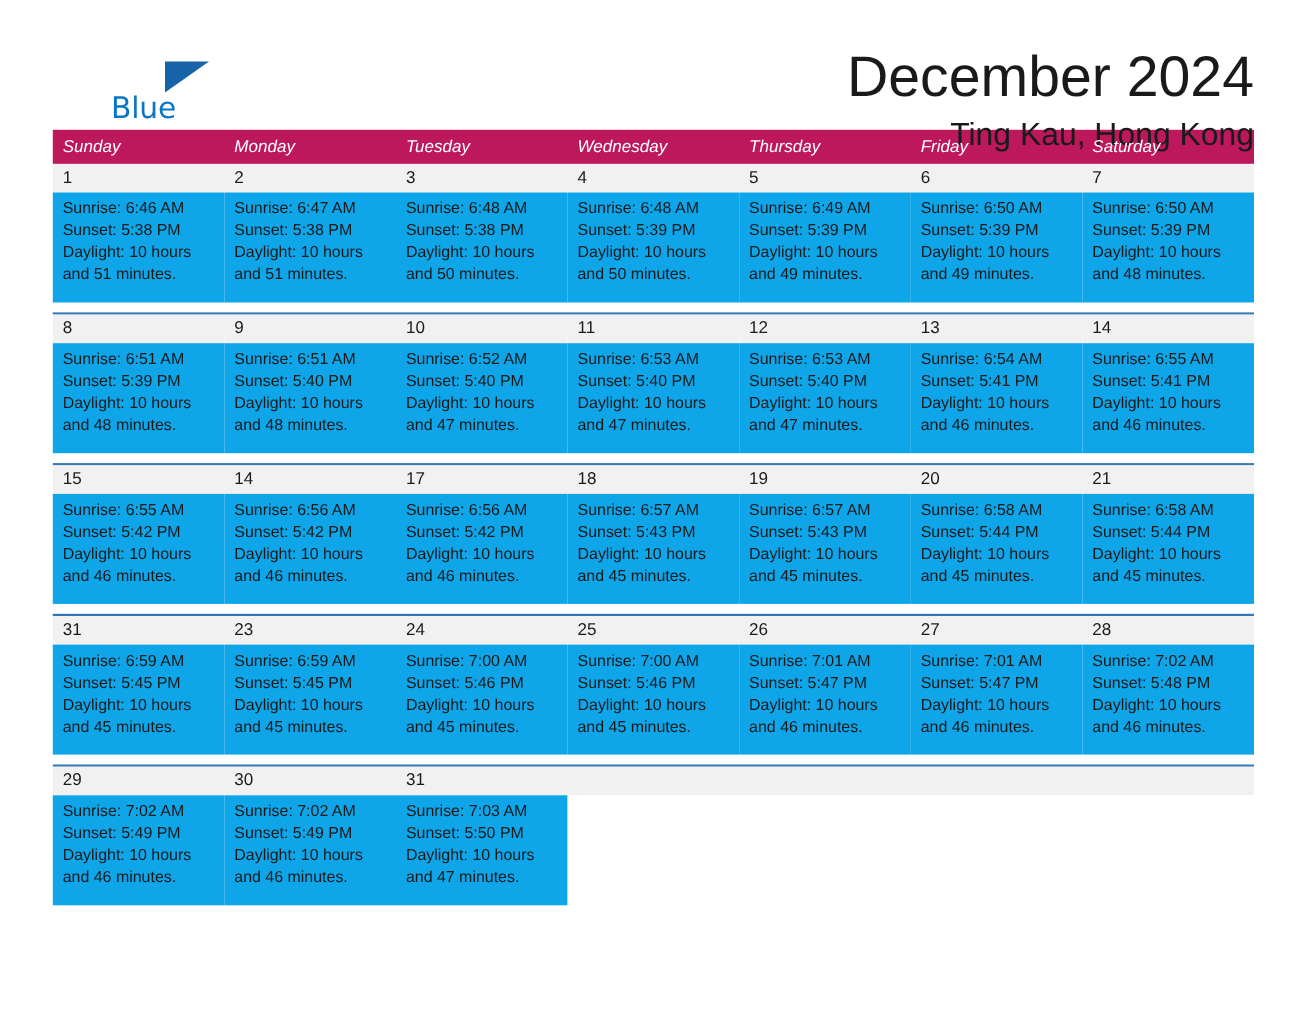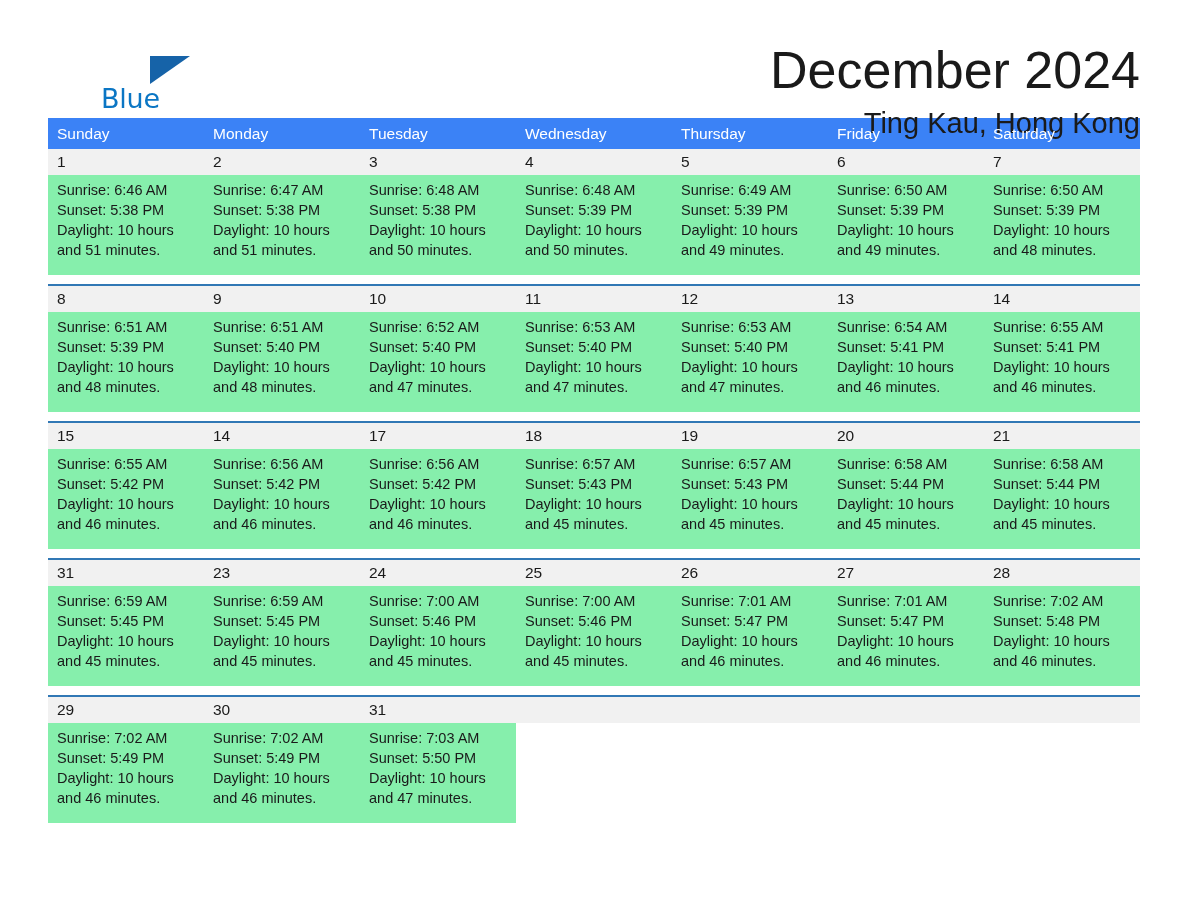--- a/index.html
+++ b/index.html
@@ -88,22 +88,23 @@
     white-space: nowrap;
   }
 
   
   .calendar {
     margin-top: 16px;
     width: 1092px;
   }
   .weekday-row {
     display: flex;
-    background: #3b82f6;
+    background: #be185d;
     height: 31px;
+    font-style: italic;
   }
   .weekday {
     flex: 1 1 0;
     color: #ffffff;
     font-size: 15.5px;
     line-height: 31px;
     padding-left: 9px;
     box-sizing: border-box;
     white-space: nowrap;
   }
@@ -124,21 +125,21 @@
     background: #f1f1f1;
     height: 26px;
   }
   .day-num {
     font-size: 15.5px;
     line-height: 26px;
     padding-left: 9px;
     color: #1a1a1a;
   }
   .day-body {
-    background: #86efac;
+    background: #0ea5e9;
     padding: 5px 9px 12px 9px;
     height: 100px;
     box-sizing: border-box;
   }
   .day-line {
     font-size: 14.5px;
     line-height: 20px;
     color: #1a1a1a;
     white-space: nowrap;
   }

